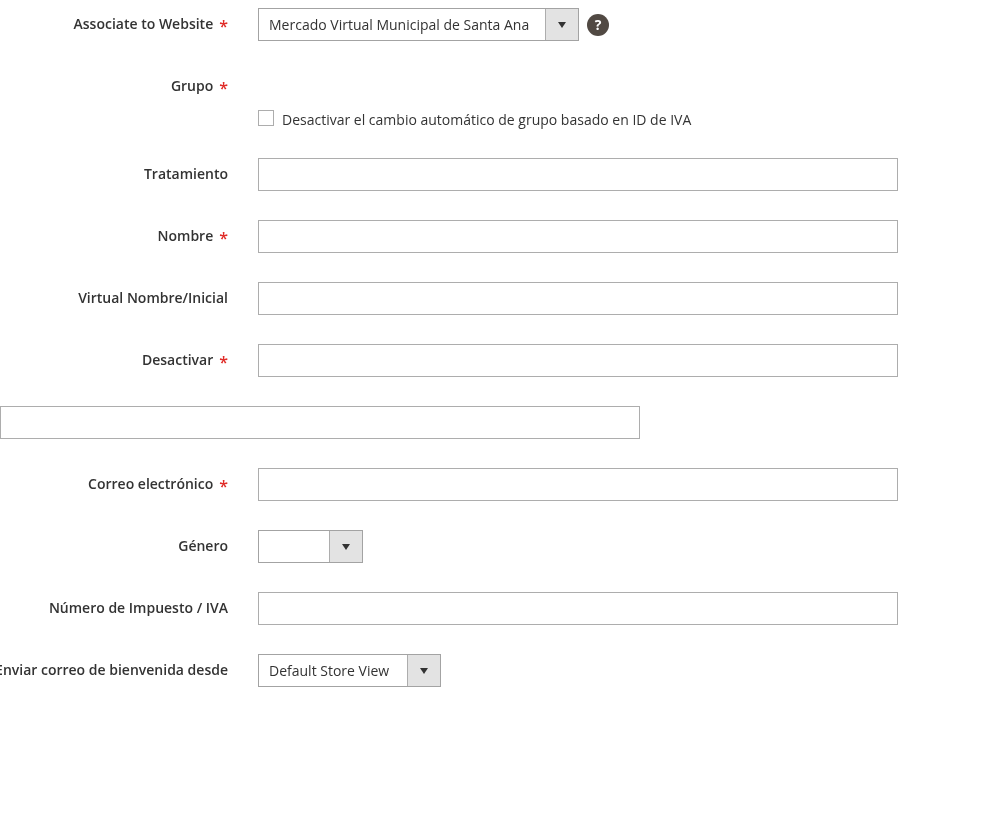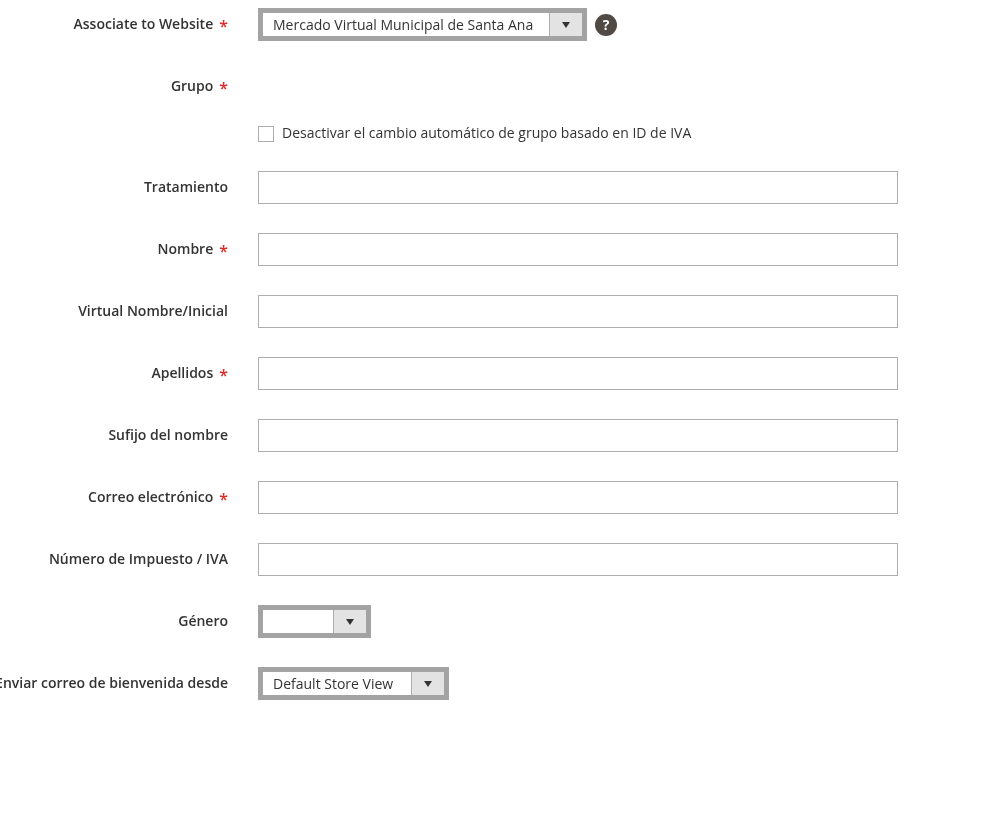--- a/index.html
+++ b/index.html
@@ -56,21 +56,21 @@
       border: 1px solid #adadad;
       padding: 0 9px;
       font-size: 14px;
       color: #333;
       background: #fff;
     }
     .select-wrapper {
       display: inline-flex;
       align-items: stretch;
       height: 33px;
-      border: 5px solid #a3a3a3;
+      border: 1px solid #a3a3a3;
       background: #fff;
     }
     .select-display {
       padding: 0 10px;
       display: flex;
       align-items: center;
       font-size: 14px;
       color: #333;
       min-width: 30px;
     }
@@ -96,22 +96,22 @@
       display: flex;
       align-items: center;
       justify-content: center;
       font-weight: bold;
       font-size: 14px;
       margin-left: 8px;
       cursor: pointer;
     }
     .checkbox-row {
       display: flex;
-      align-items: flex-end;
-      margin-top: 28px;
+      align-items: flex-start;
+      margin-top: 15px;
       margin-left: 258px;
     }
     .checkbox-box {
       width: 16px;
       height: 16px;
       border: 1px solid #adadad;
       background: #fff;
       margin-right: 8px;
       cursor: pointer;
     }
@@ -215,75 +215,72 @@
     <div class="label-col">
       <span class="label-text">Virtual Nombre/Inicial</span>
     </div>
     <div class="input-col">
       <input type="text" class="text-input" value="" style="">
     </div>
   </div>
 
   <div class="field-row">
     <div class="label-col">
-      <span class="label-text">Apellidos</span>
-      <span class="required-mark">*</span>
-    </div>
-    <div class="input-col">
-      <input type="text" class="text-input" value="" style="">
-    </div>
-  </div>
-
-  <div class="field-row">
-    <div class="label-col">
-      <span class="label-text">Sufijo del nombre</span>
-    </div>
+      <span class="label-text">Desactivar</span>
+      <span class="required-mark">*</span>
+    </div>
+    <div class="input-col">
+      <input type="text" class="text-input" value="" style="">
+    </div>
+  </div>
+
+  <div class="field-row">
     <div class="input-col">
       <input type="text" class="text-input" value="" style="">
     </div>
   </div>
 
   <div class="field-row">
     <div class="label-col">
       <span class="label-text">Correo electrónico</span>
       <span class="required-mark">*</span>
     </div>
     <div class="input-col">
       <input type="text" class="text-input" value="" style="">
     </div>
   </div>
 
-
-  <div class="field-row">
-    <div class="label-col">
-      <span class="label-text">Número de Impuesto / IVA</span>
-    </div>
-    <div class="input-col">
-      <input type="text" class="text-input" value="" style="">
-    </div>
-  </div>
 
   <div class="field-row">
     <div class="label-col">
       <span class="label-text">Género</span>
     </div>
     <div class="input-col">
       <div class="select-wrapper gender-select">
         <div class="select-display"></div>
         <div class="select-arrow-btn">
           <svg viewBox="0 0 8 6">
               <path d="M0 0 L8 0 L4 6 Z" fill="#333"></path>
             </svg>
         </div>
       </div>
     </div>
   </div>
 
   <div class="field-row">
     <div class="label-col">
+      <span class="label-text">Número de Impuesto / IVA</span>
+    </div>
+    <div class="input-col">
+      <input type="text" class="text-input" value="" style="">
+    </div>
+  </div>
+
+  <div class="field-row">
+    <div class="label-col">
       <span class="label-text">Enviar correo de bienvenida desde</span>
     </div>
     <div class="input-col">
       <div class="select-wrapper welcome-select">
         <div class="select-display">Default Store View</div>
         <div class="select-arrow-btn">
           <svg viewBox="0 0 8 6">
               <path d="M0 0 L8 0 L4 6 Z" fill="#333"></path>
             </svg>
         </div>

